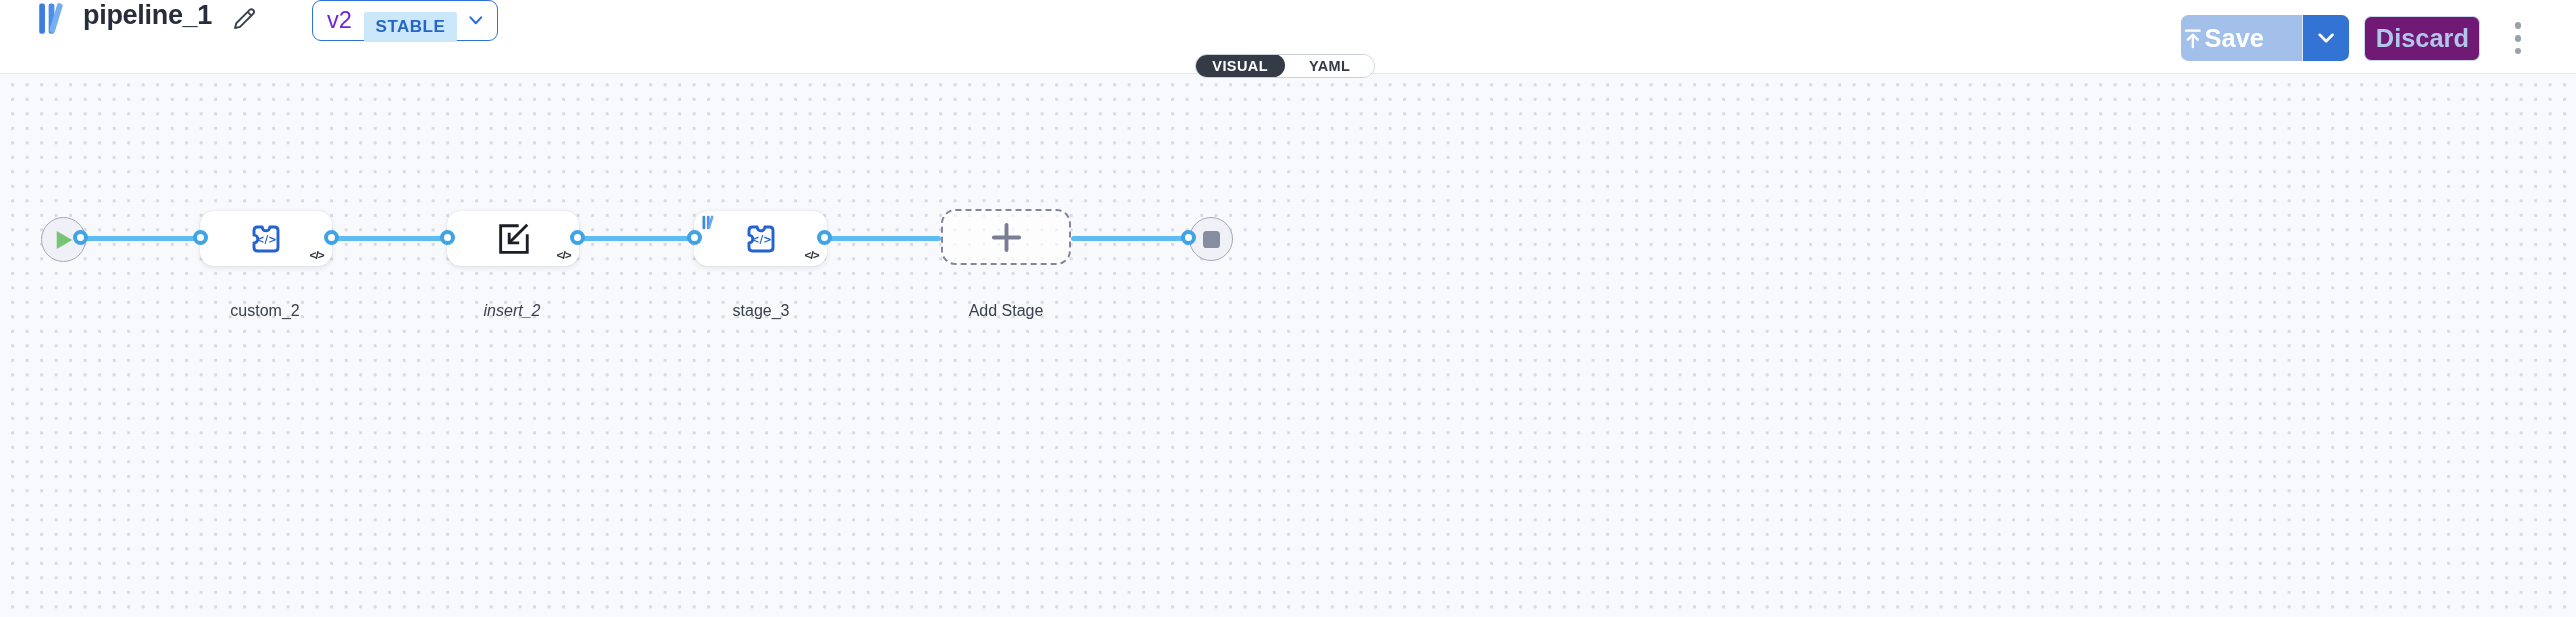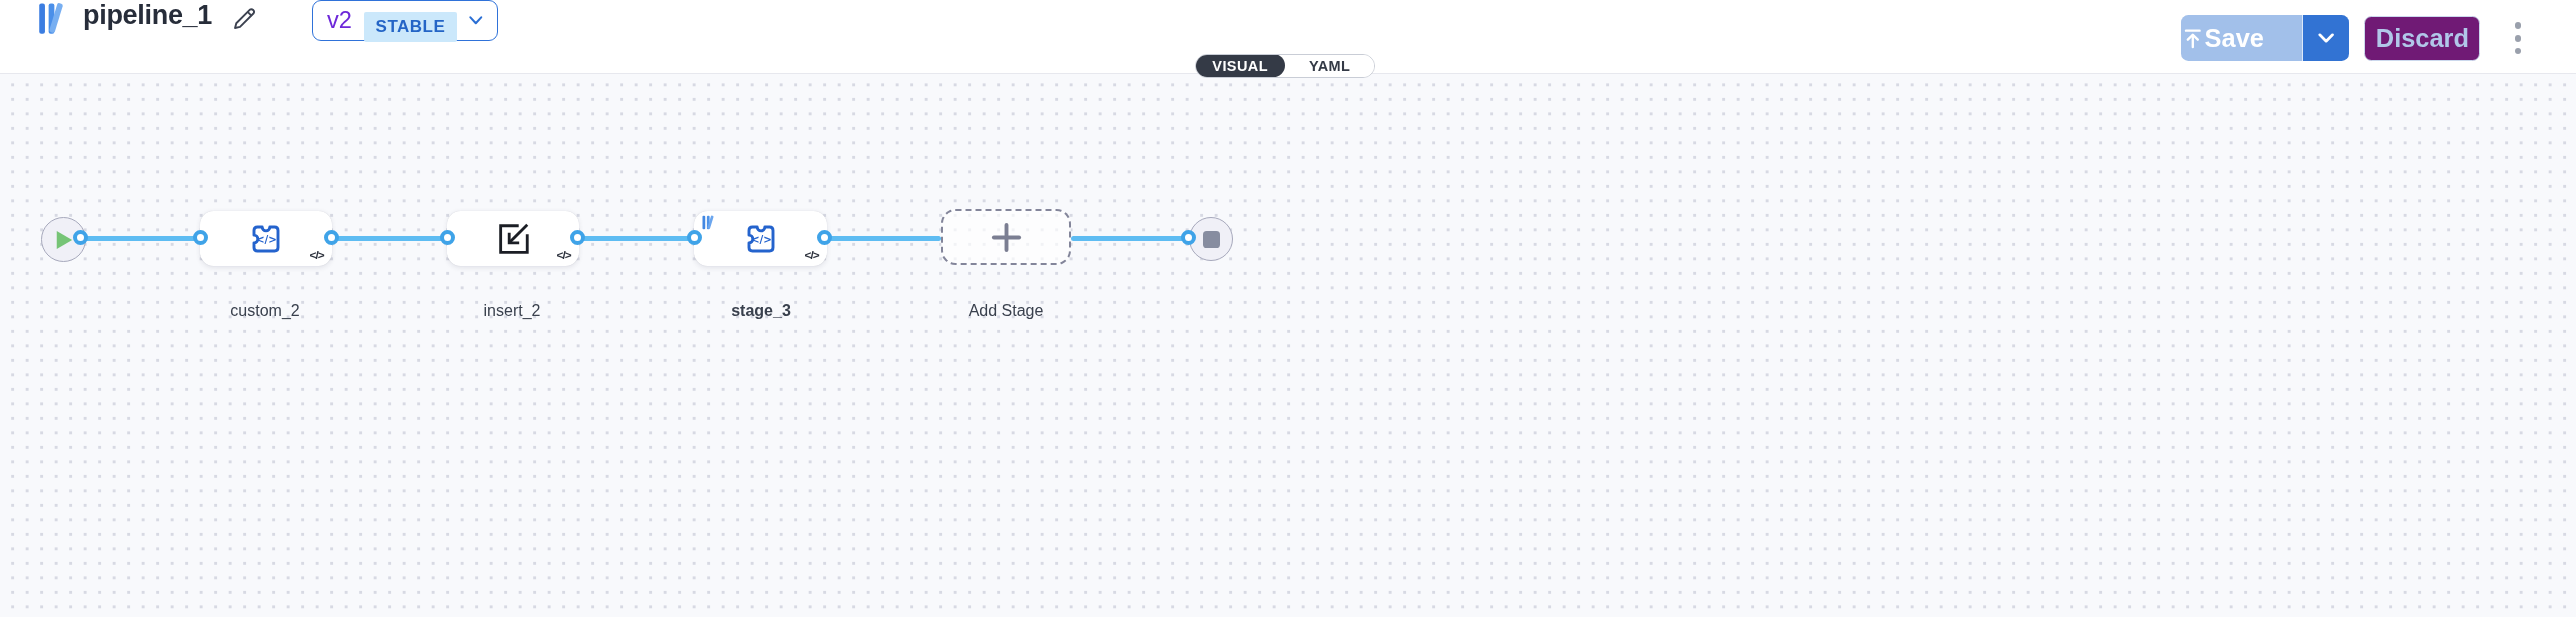--- a/index.html
+++ b/index.html
@@ -167,19 +167,19 @@
     <div class="port" style="left:73px;"></div>
     <div class="port" style="left:193px;"></div>
     <div class="port" style="left:324px;"></div>
     <div class="port" style="left:440px;"></div>
     <div class="port" style="left:570px;"></div>
     <div class="port" style="left:687px;"></div>
     <div class="port" style="left:817px;"></div>
     <div class="port" style="left:1181px;"></div>
 
     <div class="stage-label" style="left:265px;">custom_2</div>
-    <div class="stage-label" style="left:512px;">insert_2</div>
-    <div class="stage-label" style="left:761px;font-weight:bold;">stage_3</div>
+    <div class="stage-label" style="left:512px;font-style:italic;">insert_2</div>
+    <div class="stage-label" style="left:761px;">stage_3</div>
     <div class="stage-label" style="left:1006px;">Add Stage</div>
 
   </div>
 </div>
 
 
 </body></html>

